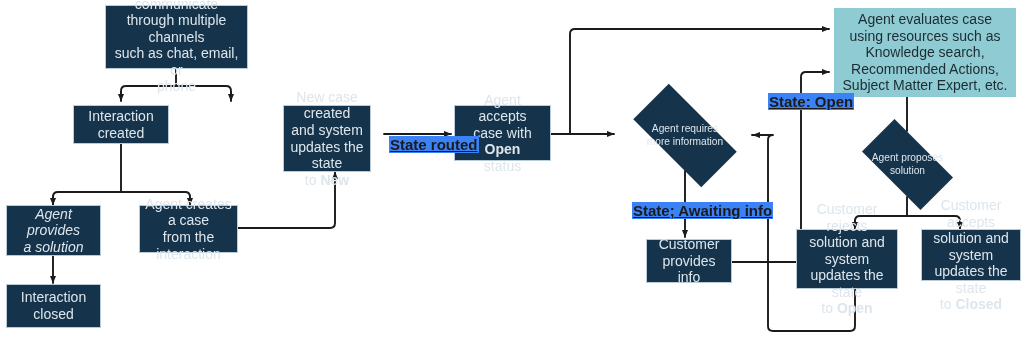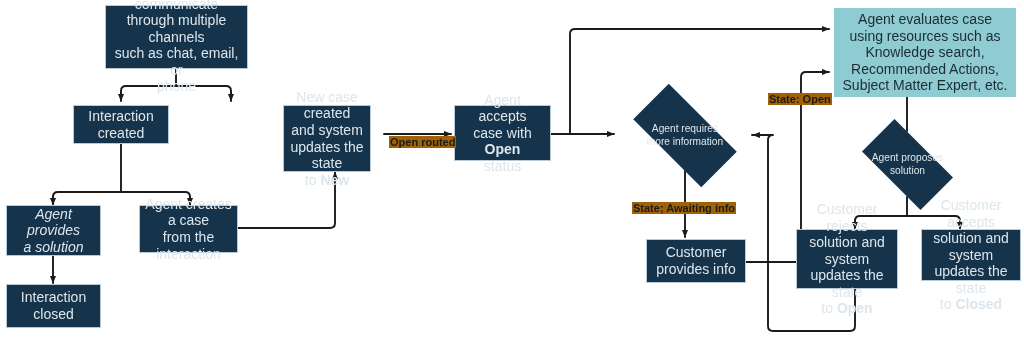--- a/index.html
+++ b/index.html
@@ -72,27 +72,28 @@
   }
   .node .txt {
     width: 100%;
     white-space: pre-line;
   }
   .node b {
     font-weight: bold;
   }
   .edge-label {
     position: absolute;
-    font-size: 11px;
+    font-size: 15px;
     font-weight: bold;
     color: #1b1b1b;
     white-space: nowrap;
     z-index: 3;
-    background: #a16207;
+    background: #3b82f6;
     padding: 0 1px;
+    text-decoration: underline;
   }
 </style>
 </head>
 <body>
 
 <div id="canvas">
 
   <svg id="edges" viewBox="0 0 1024 344" xmlns="http://www.w3.org/2000/svg">
     <defs>
       <marker id="ah" markerWidth="9" markerHeight="9" refX="7.4" refY="3.2" orient="auto" markerUnits="userSpaceOnUse">
@@ -192,38 +193,38 @@
 Recommended Actions,
 Subject Matter Expert, etc.</span>
   </div>
 
   <div class="node diamond" style="left:849px; top:132px; width:117px; height:65px;">
     <span class="dshape"></span>
     <span class="dlabel txt">Agent proposes
 solution</span>
   </div>
 
-  <div class="node box" style="left:646px; top:239px; width:100px; height:44px;">
+  <div class="node box" style="left:646px; top:239px; width:86px; height:44px;">
     <span class="txt">Customer
 provides info</span>
   </div>
 
   <div class="node box" style="left:796px; top:229px; width:102px; height:60px;">
     <span class="txt"><span>Customer rejects
 solution and system
 updates the state
 to </span><b>Open</b><span></span></span>
   </div>
 
   <div class="node box" style="left:921px; top:229px; width:100px; height:52px;justify-content:center;">
     <span class="txt"><span>Customer accepts
 solution and system
 updates the state
 to </span><b>Closed</b><span></span></span>
   </div>
 
-  <div class="edge-label" style="left:389px; top:136px;">Open routed</div>
+  <div class="edge-label" style="left:389px; top:136px;">State routed</div>
 
   <div class="edge-label" style="left:632px; top:202px;">State; Awaiting info</div>
 
   <div class="edge-label" style="left:768px; top:93px;">State: Open</div>
 
 </div>
 
 </body></html>

